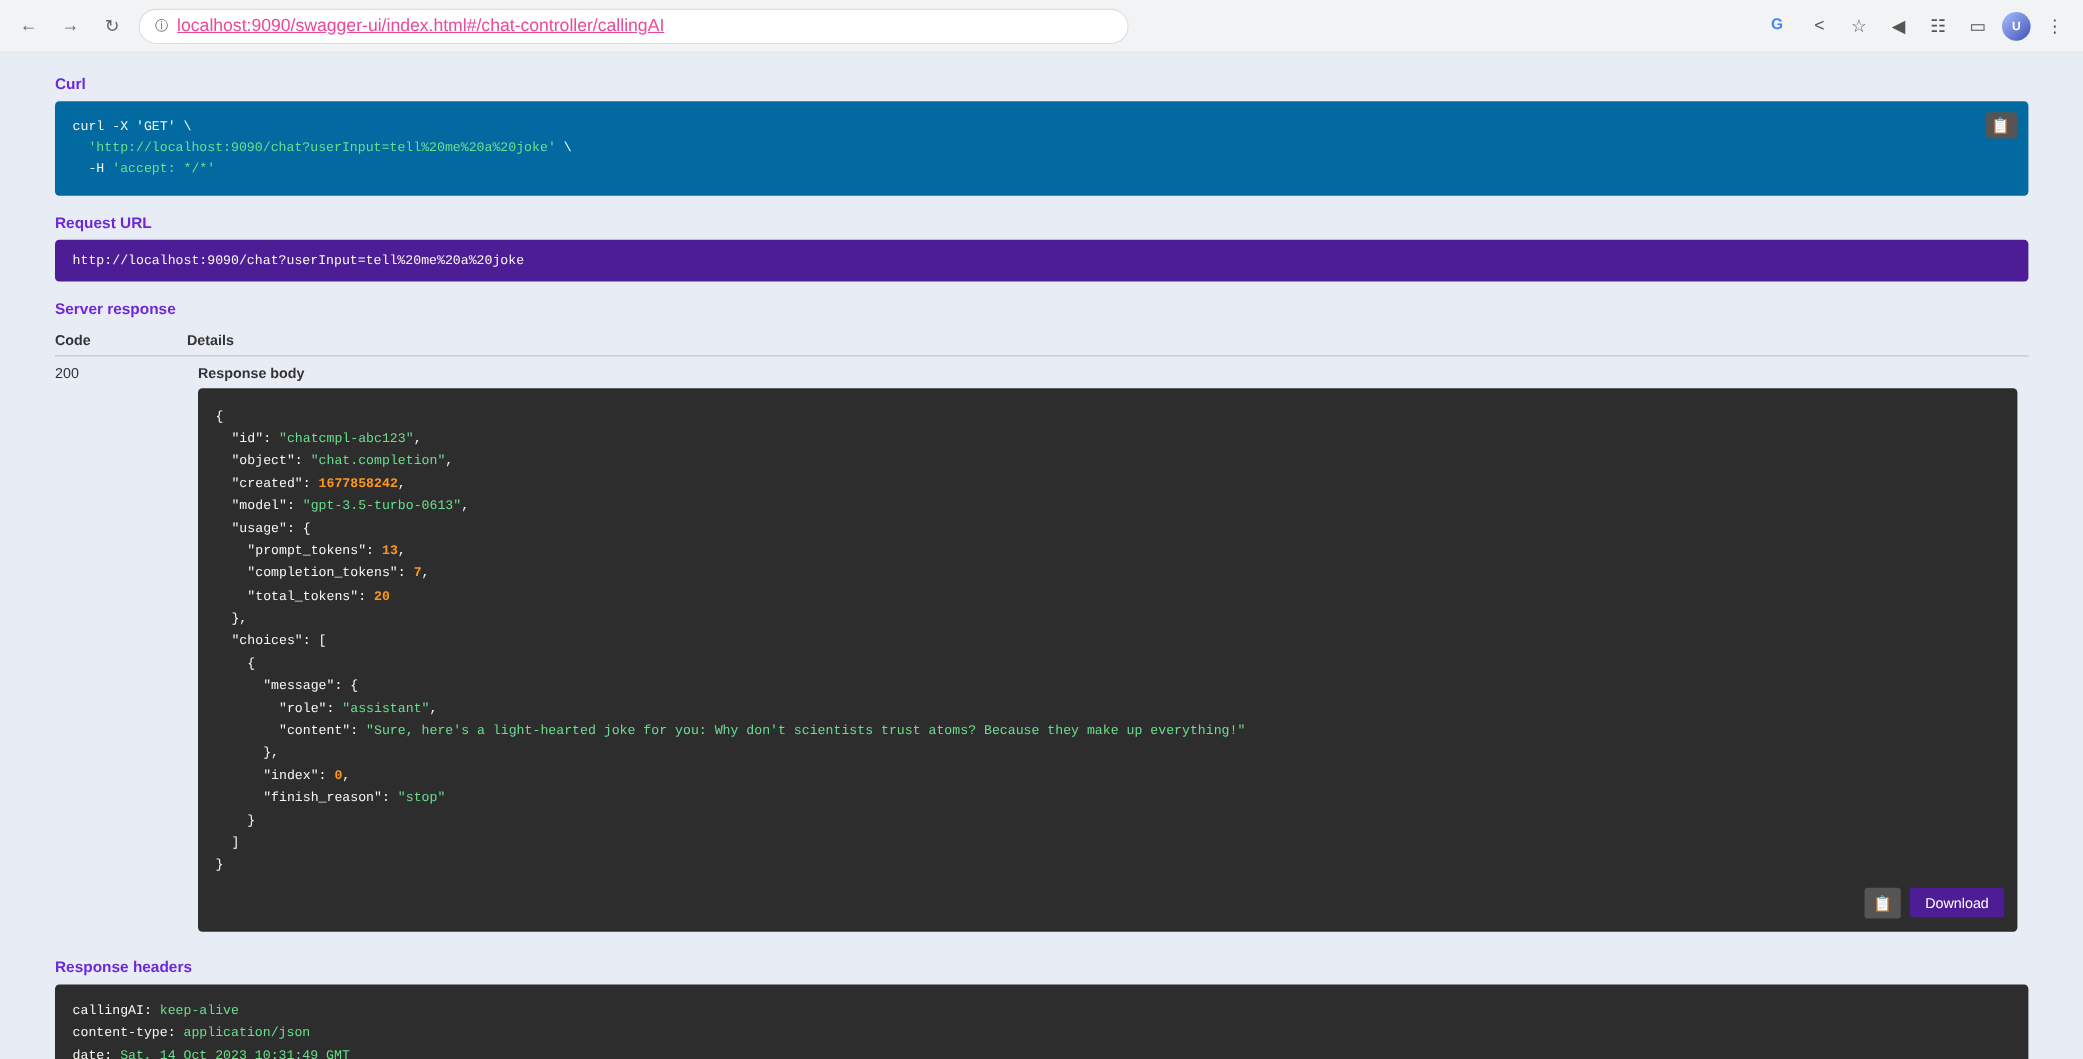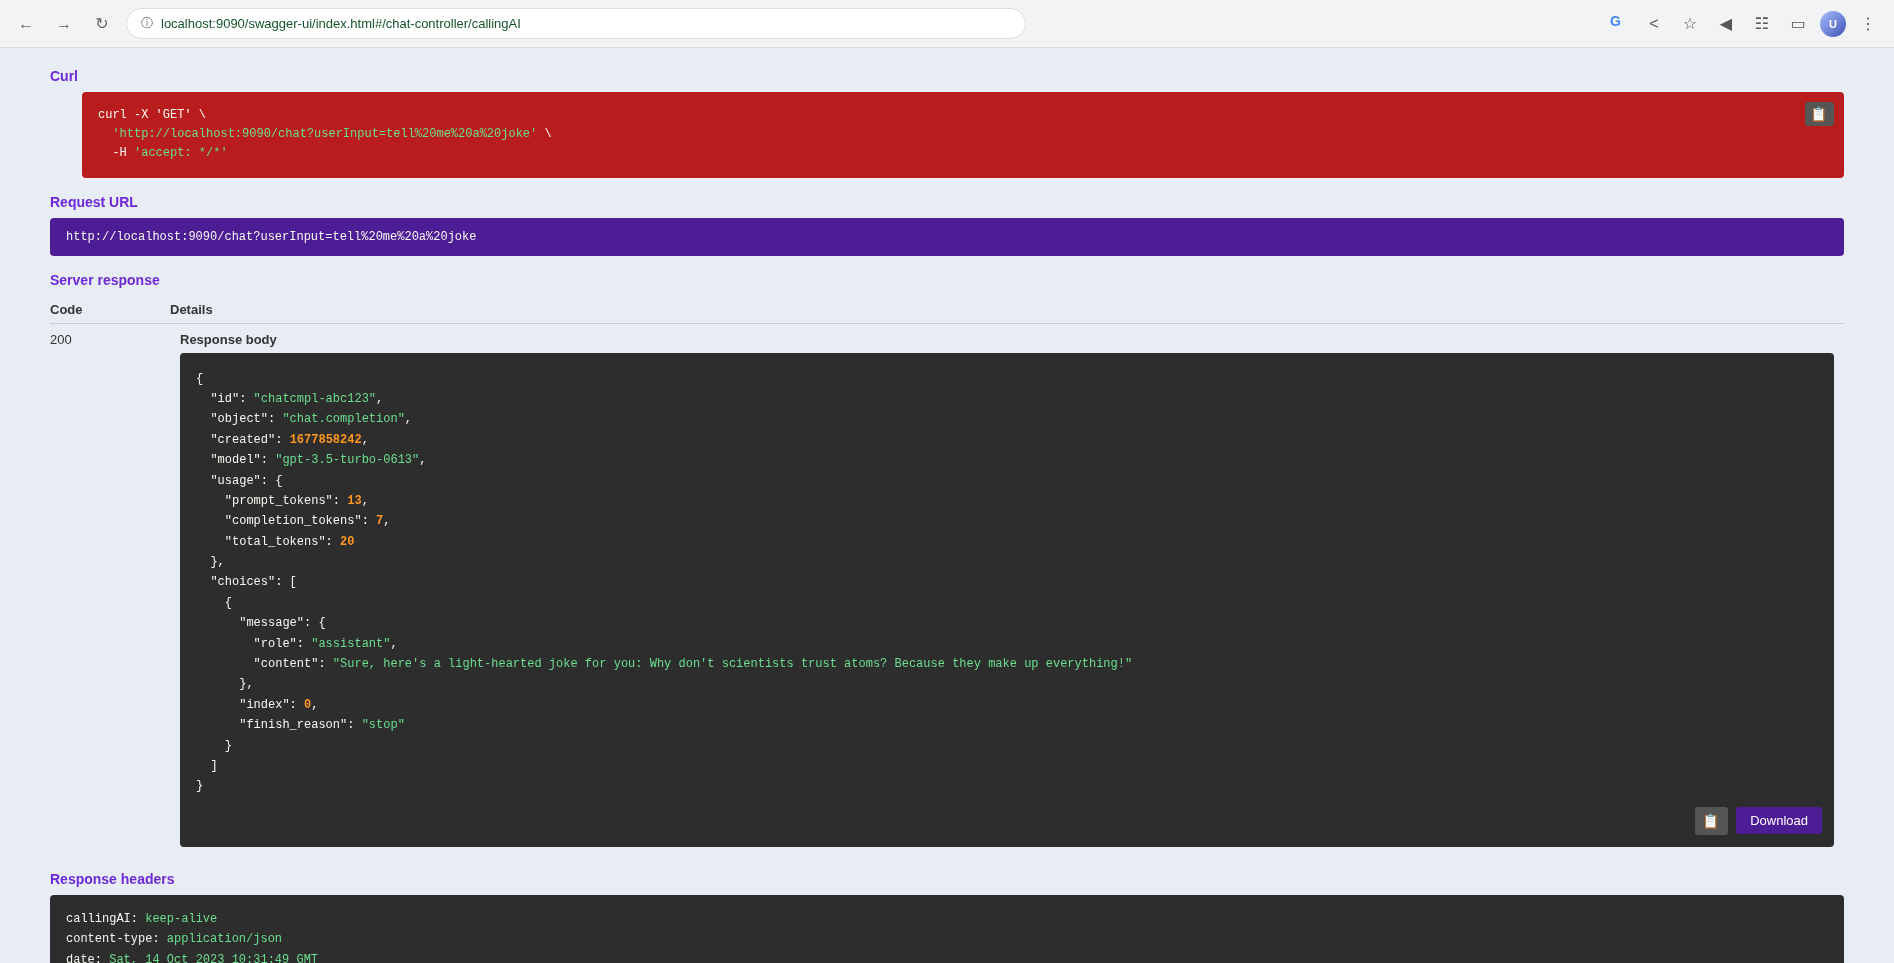--- a/index.html
+++ b/index.html
@@ -40,23 +40,24 @@
       border: 1px solid #ddd;
       border-radius: 20px;
       padding: 6px 14px;
       display: flex;
       align-items: center;
       gap: 8px;
       max-width: 900px;
     }
     .address-bar .lock-icon { color: #666; font-size: 12px; }
     .address-bar .url-text {
-      font-size: 13px;
-      color: #14532d;
+      font-size: 16px;
+      color: #ec4899;
       flex: 1;
+      text-decoration: underline;
     }
     .browser-actions {
       display: flex;
       align-items: center;
       gap: 8px;
       margin-left: auto;
     }
     .browser-action-btn {
       background: none;
       border: none;
@@ -99,30 +100,29 @@
     }
 
     .section-label {
       font-size: 14px;
       font-weight: 600;
       color: #6d28d9;
       margin-bottom: 8px;
     }
 
     .curl-block {
-      background: #b91c1c;
+      background: #0369a1;
       border-radius: 4px;
       padding: 14px 16px;
       margin-bottom: 16px;
       font-family: 'Courier New', monospace;
       font-size: 12px;
       color: #f8f8f2;
       position: relative;
       line-height: 1.6;
-      margin-left: 32px;
     }
     .curl-block .copy-btn {
       position: absolute;
       top: 10px;
       right: 10px;
       background: #555;
       border: none;
       border-radius: 3px;
       color: #ccc;
       cursor: pointer;

